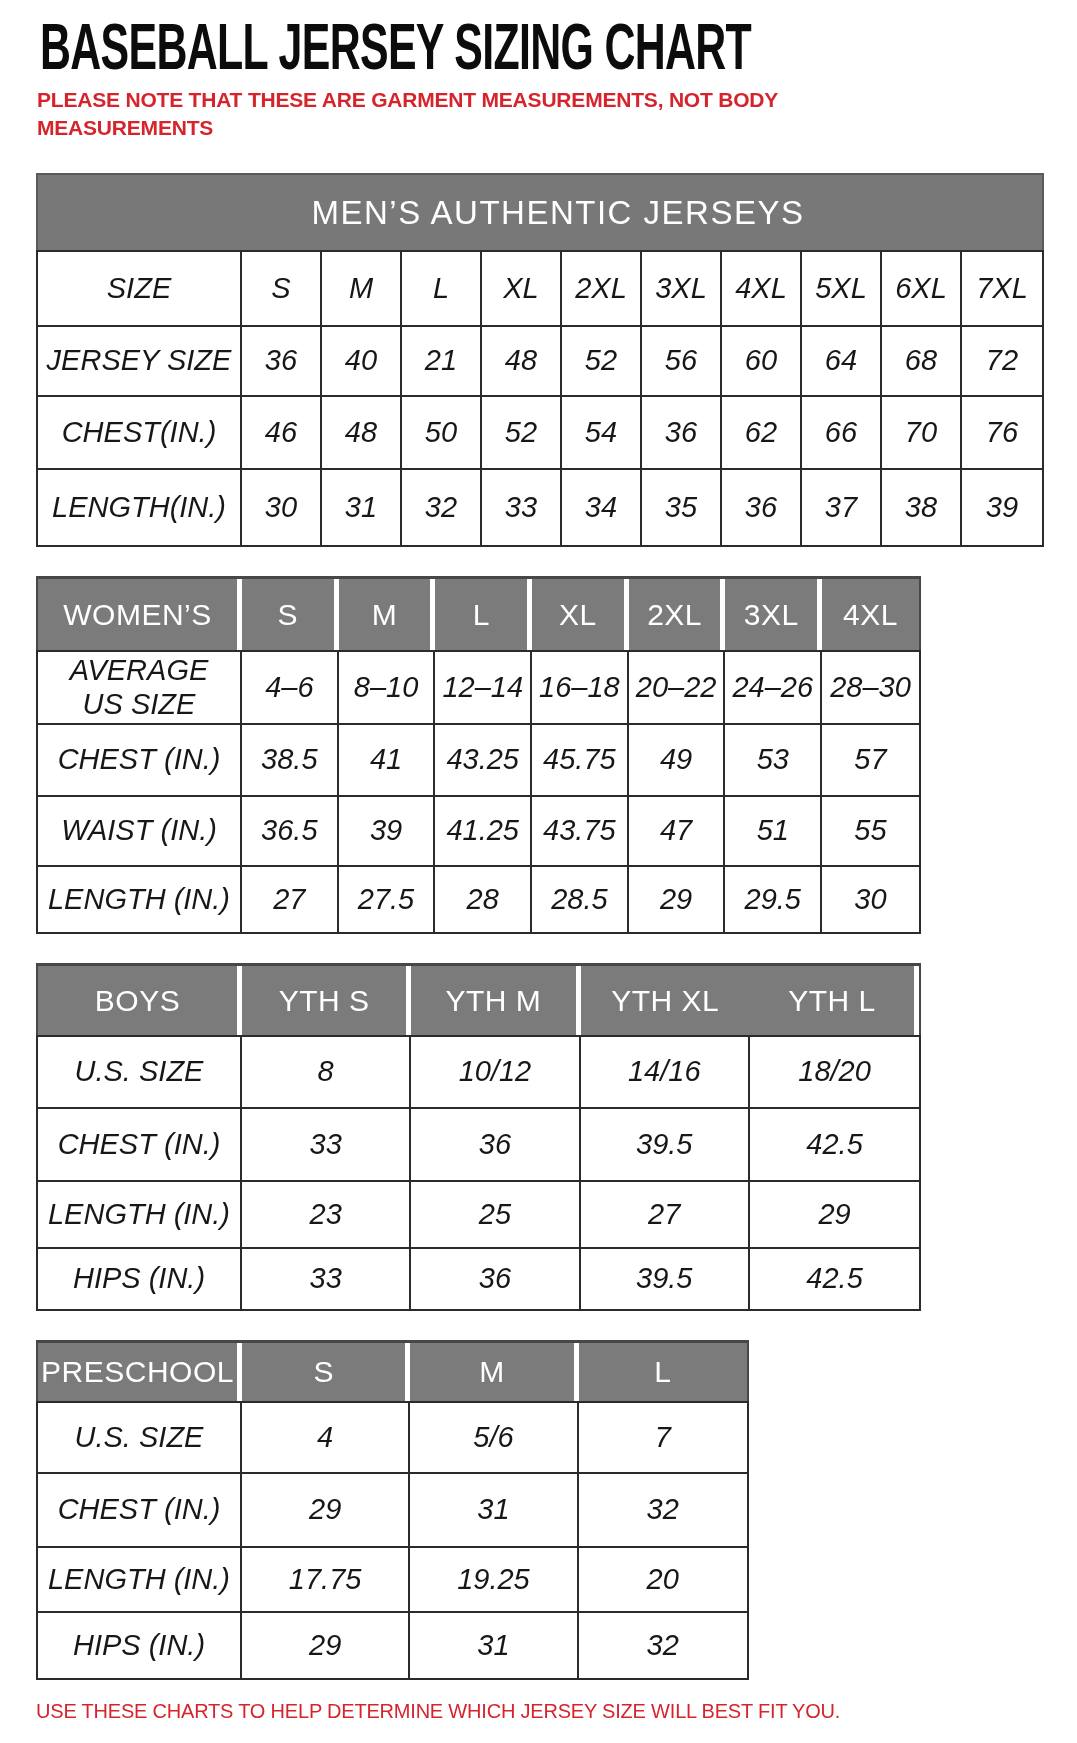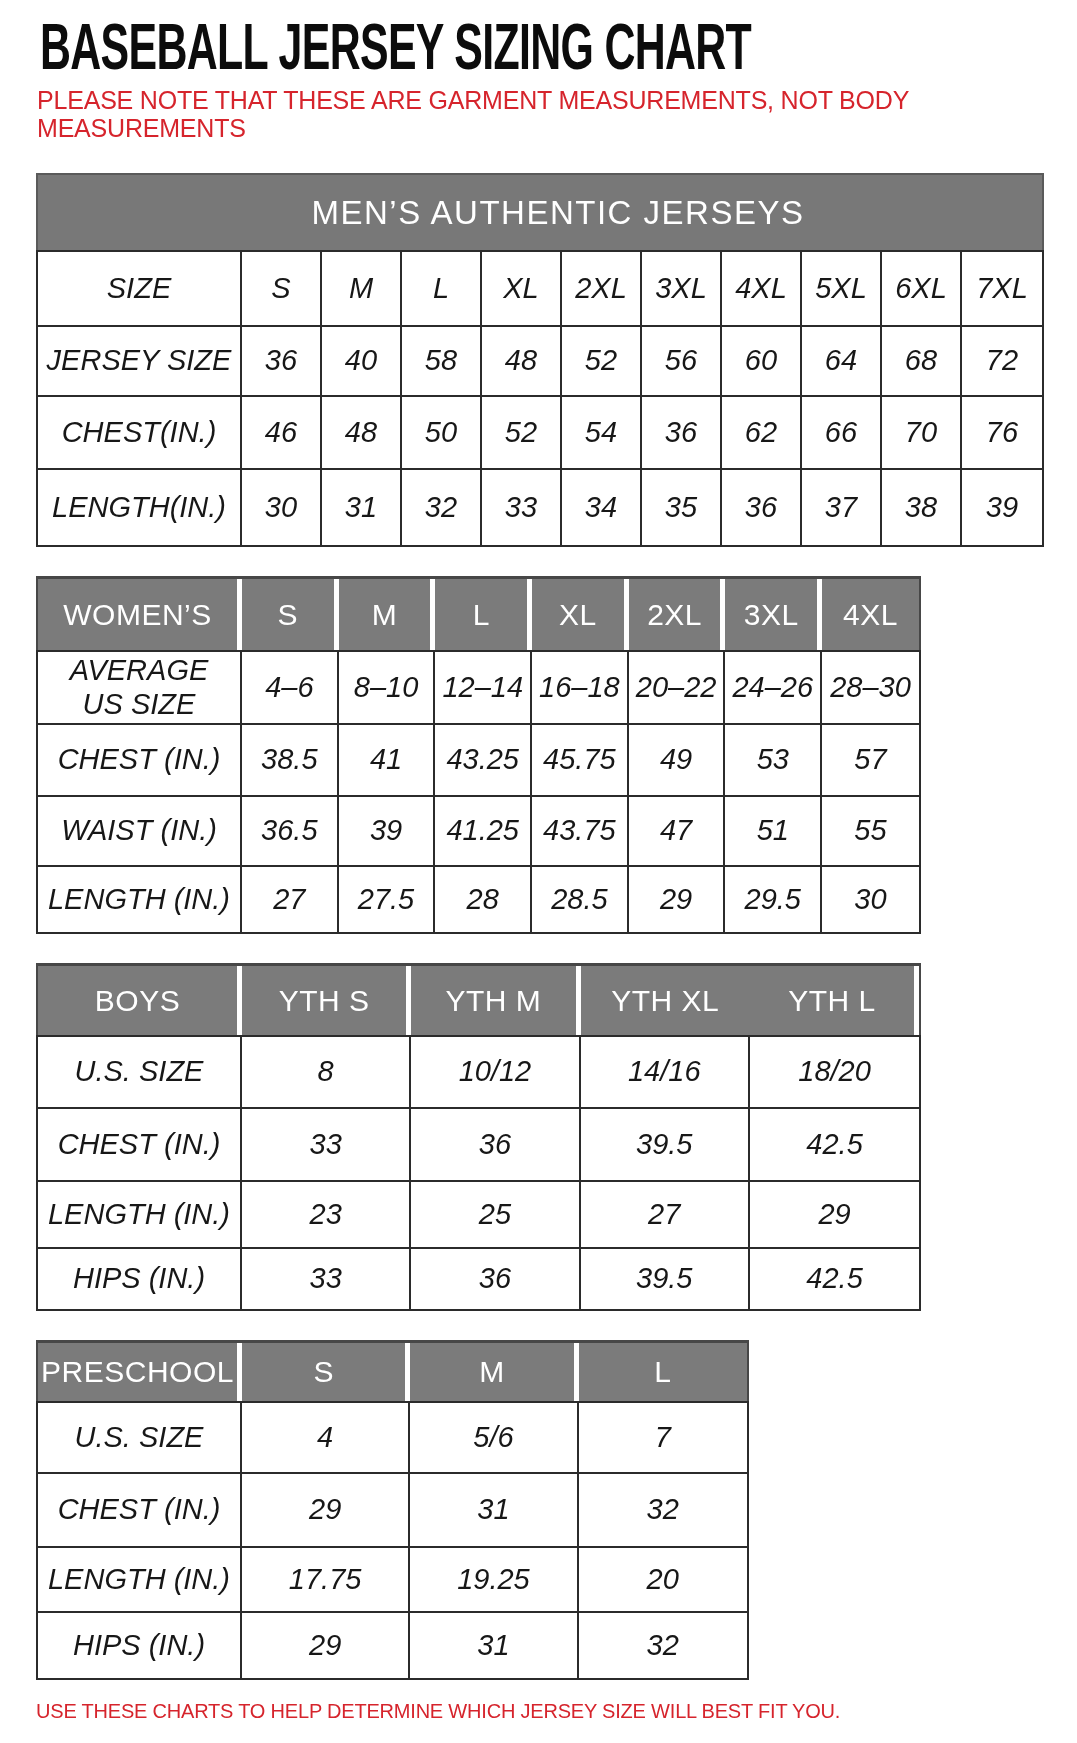--- a/index.html
+++ b/index.html
@@ -23,25 +23,25 @@
     letter-spacing: -1px;
     white-space: nowrap;
     transform: scaleX(0.67);
     transform-origin: left top;
   }
   .note {
     position: absolute;
     left: 37px;
     top: 86px;
     width: 905px;
-    font-size: 25px;
+    font-size: 21px;
     line-height: 28px;
     letter-spacing: -0.2px;
     color: #d6242c;
-    font-weight: 400;
+    font-weight: 700;
   }
   .tbl { position: absolute; }
   .banner {
     background: #787878;
     border: 2px solid #5a5a5a;
     border-bottom: none;
     display: flex;
     align-items: center;
     justify-content: center;
     color: #ffffff;
@@ -118,21 +118,21 @@
         <div class="cell val">XL</div>
         <div class="cell val">2XL</div>
         <div class="cell val">3XL</div>
         <div class="cell val">4XL</div>
         <div class="cell val">5XL</div>
         <div class="cell val">6XL</div>
         <div class="cell val lc">7XL</div>
         <div class="cell lbl">JERSEY SIZE</div>
         <div class="cell val">36</div>
         <div class="cell val">40</div>
-        <div class="cell val">58</div>
+        <div class="cell val">21</div>
         <div class="cell val">48</div>
         <div class="cell val">52</div>
         <div class="cell val">56</div>
         <div class="cell val">60</div>
         <div class="cell val">64</div>
         <div class="cell val">68</div>
         <div class="cell val lc">72</div>
         <div class="cell lbl">CHEST(IN.)</div>
         <div class="cell val">46</div>
         <div class="cell val">48</div>

